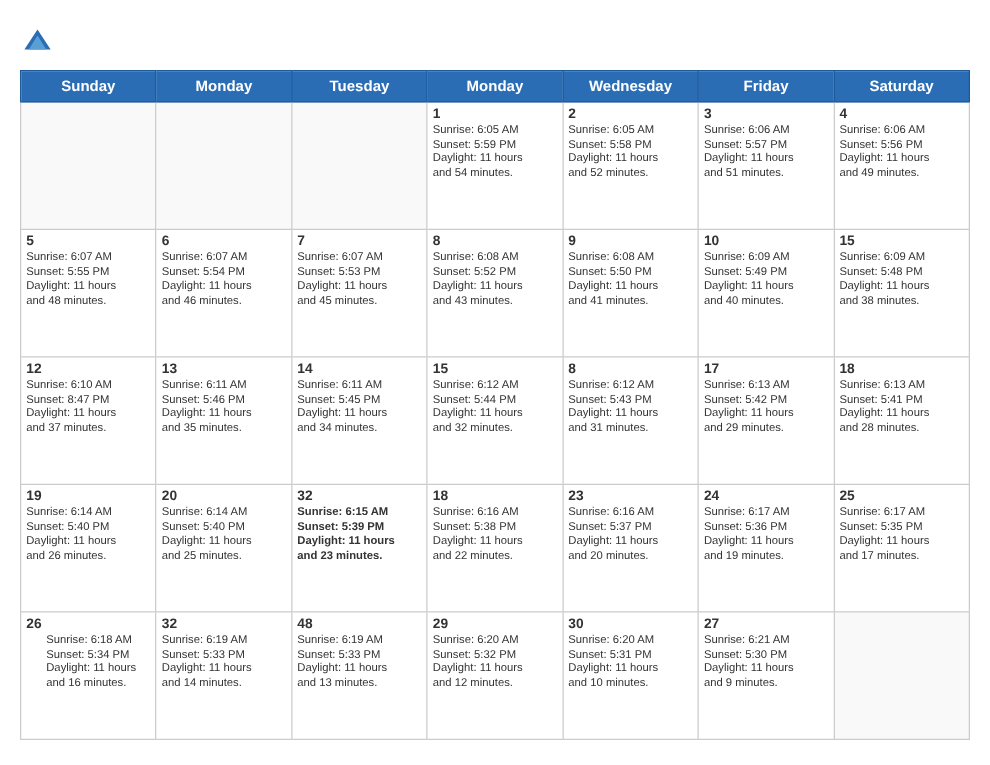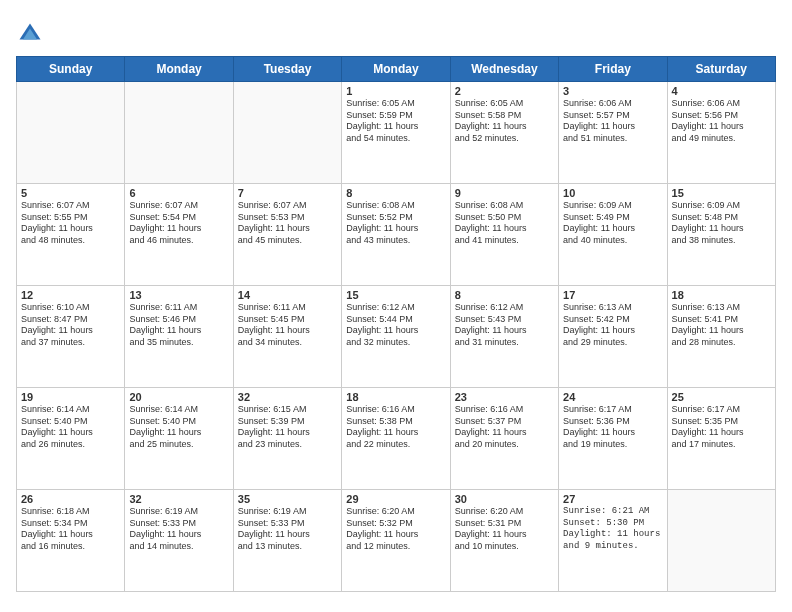--- a/index.html
+++ b/index.html
@@ -274,21 +274,21 @@
           </td>
           <td>
             <span class="day-num">20</span>
             <div class="day-info" style="white-space: pre-line;">Sunrise: 6:14 AM
 Sunset: 5:40 PM
 Daylight: 11 hours
 and 25 minutes.</div>
           </td>
           <td>
             <span class="day-num">32</span>
-            <div class="day-info" style="white-space: pre-line;">Sunrise: 6:15 AM
+            <div class="day-info" style="white-space: pre-line; font-weight: bold;">Sunrise: 6:15 AM
 Sunset: 5:39 PM
 Daylight: 11 hours
 and 23 minutes.</div>
           </td>
           <td>
             <span class="day-num">18</span>
             <div class="day-info" style="white-space: pre-line;">Sunrise: 6:16 AM
 Sunset: 5:38 PM
 Daylight: 11 hours
 and 22 minutes.</div>
@@ -311,34 +311,34 @@
             <span class="day-num">25</span>
             <div class="day-info" style="white-space: pre-line;">Sunrise: 6:17 AM
 Sunset: 5:35 PM
 Daylight: 11 hours
 and 17 minutes.</div>
           </td>
         </tr>
         <tr>
           <td>
             <span class="day-num">26</span>
-            <div class="day-info" style="white-space: pre-line;">Sunrise: 6:18 AM
+            <div class="day-info" style="white-space: pre-line; margin-left: 16px;">Sunrise: 6:18 AM
 Sunset: 5:34 PM
 Daylight: 11 hours
 and 16 minutes.</div>
           </td>
           <td>
             <span class="day-num">32</span>
             <div class="day-info" style="white-space: pre-line;">Sunrise: 6:19 AM
 Sunset: 5:33 PM
 Daylight: 11 hours
 and 14 minutes.</div>
           </td>
           <td>
-            <span class="day-num">35</span>
+            <span class="day-num">48</span>
             <div class="day-info" style="white-space: pre-line;">Sunrise: 6:19 AM
 Sunset: 5:33 PM
 Daylight: 11 hours
 and 13 minutes.</div>
           </td>
           <td>
             <span class="day-num">29</span>
             <div class="day-info" style="white-space: pre-line;">Sunrise: 6:20 AM
 Sunset: 5:32 PM
 Daylight: 11 hours
@@ -346,21 +346,21 @@
           </td>
           <td>
             <span class="day-num">30</span>
             <div class="day-info" style="white-space: pre-line;">Sunrise: 6:20 AM
 Sunset: 5:31 PM
 Daylight: 11 hours
 and 10 minutes.</div>
           </td>
           <td>
             <span class="day-num">27</span>
-            <div class="day-info" style="white-space: pre-line; font-family: Liberation Mono, monospace;">Sunrise: 6:21 AM
+            <div class="day-info" style="white-space: pre-line;">Sunrise: 6:21 AM
 Sunset: 5:30 PM
 Daylight: 11 hours
 and 9 minutes.</div>
           </td>
           <td class="empty"></td>
         </tr>
       </tbody>
   </table>
 </div>
 

